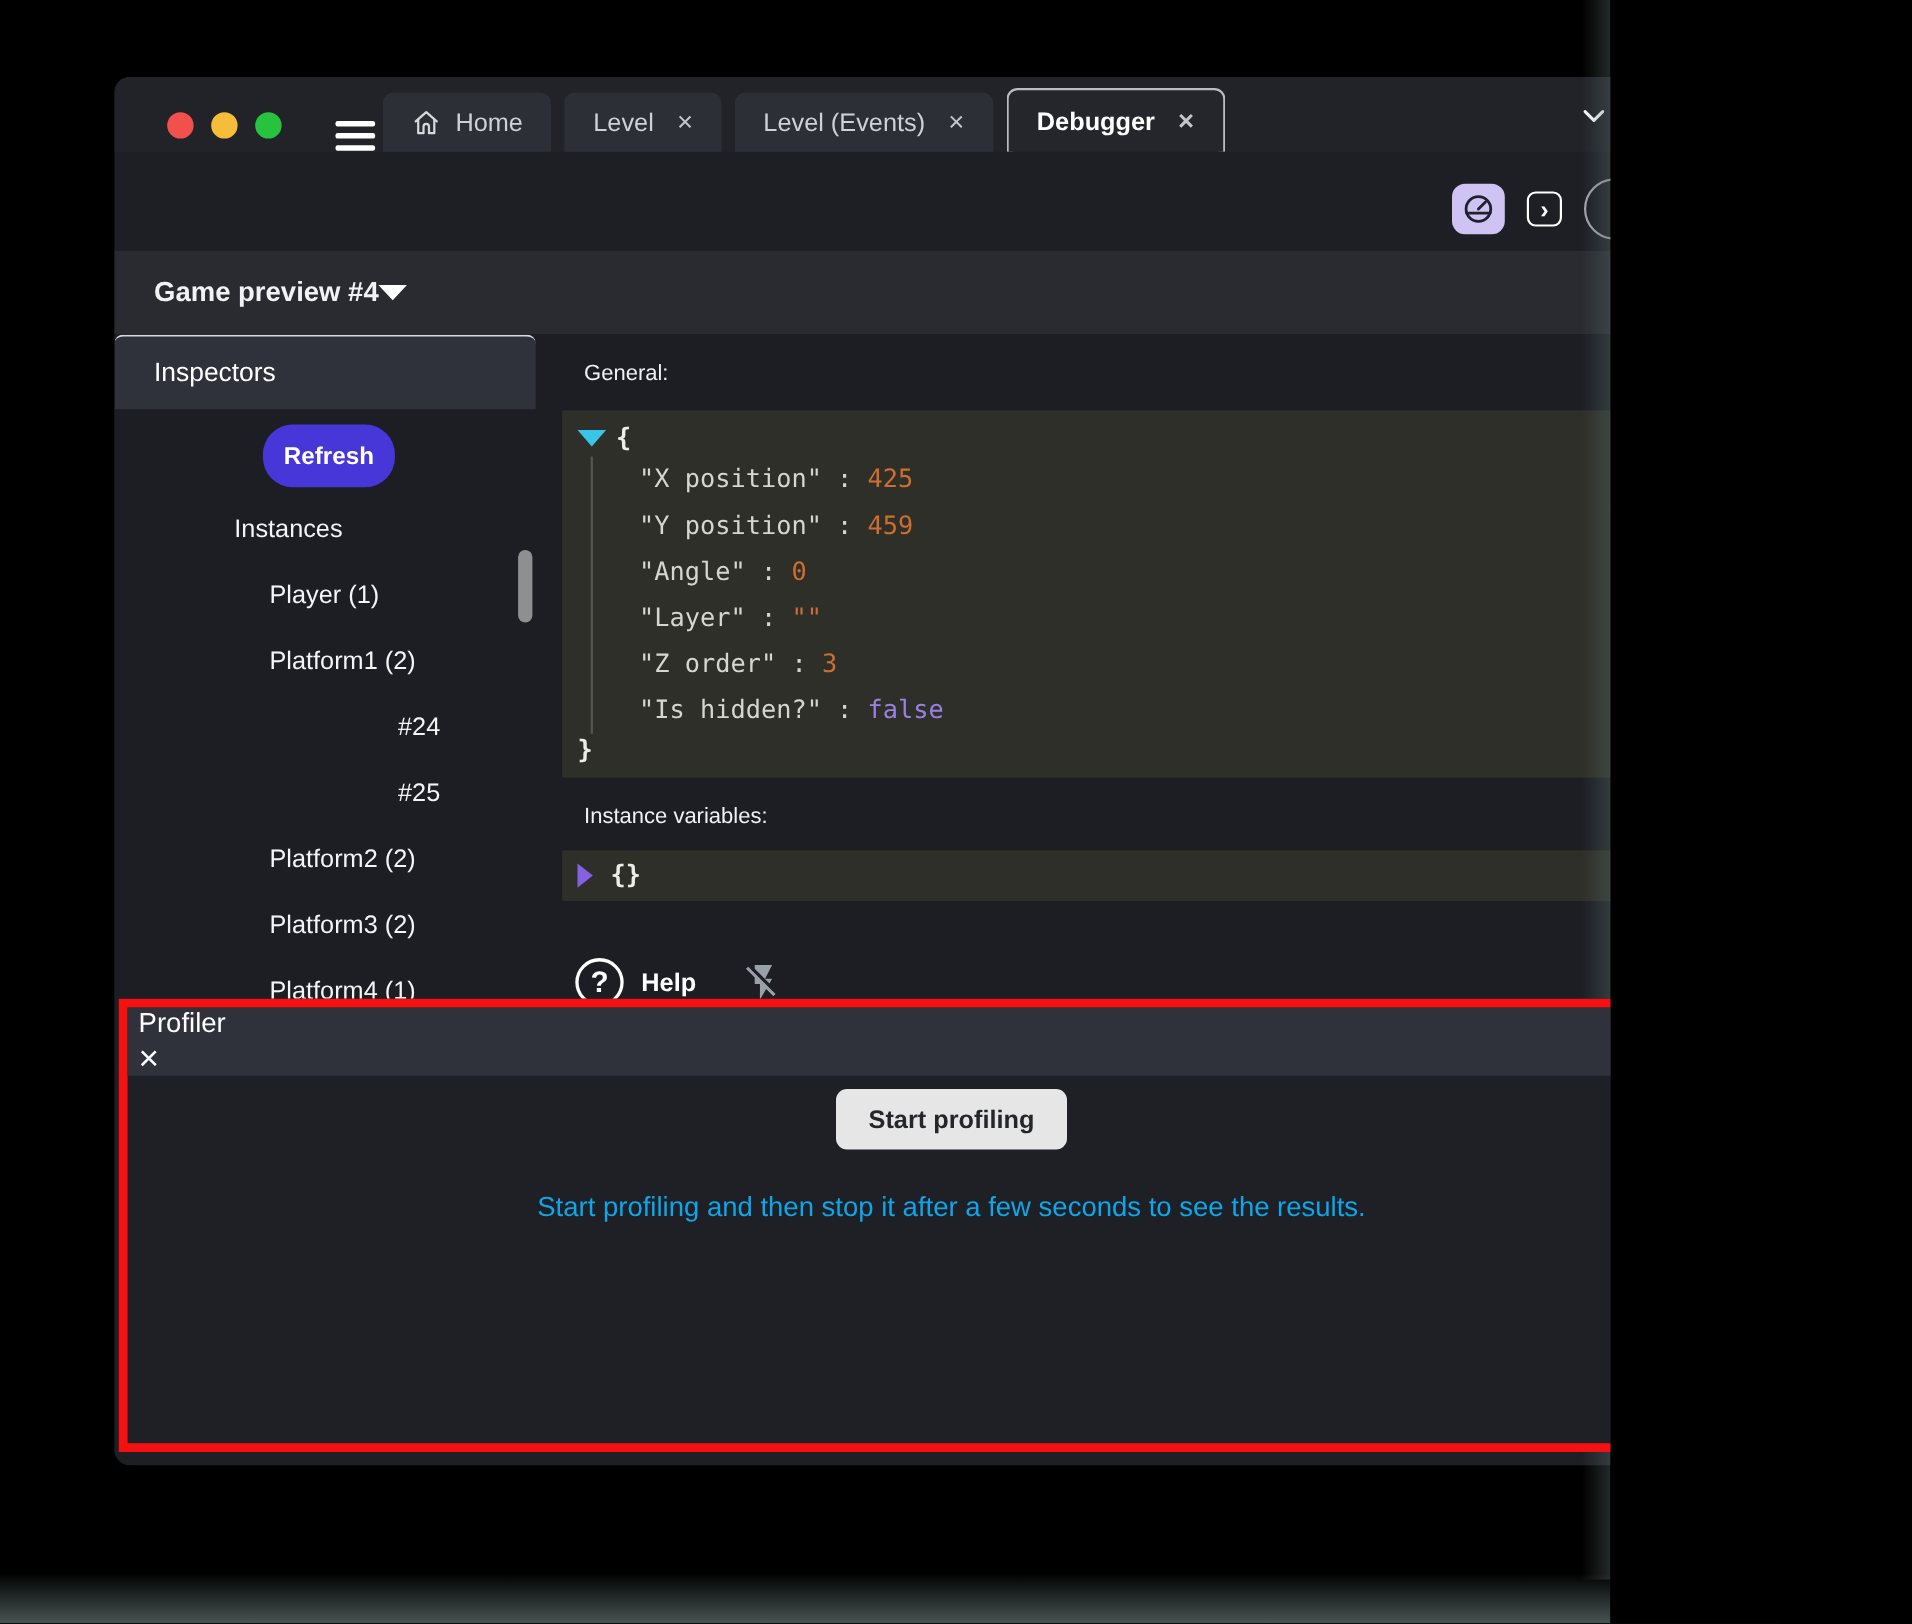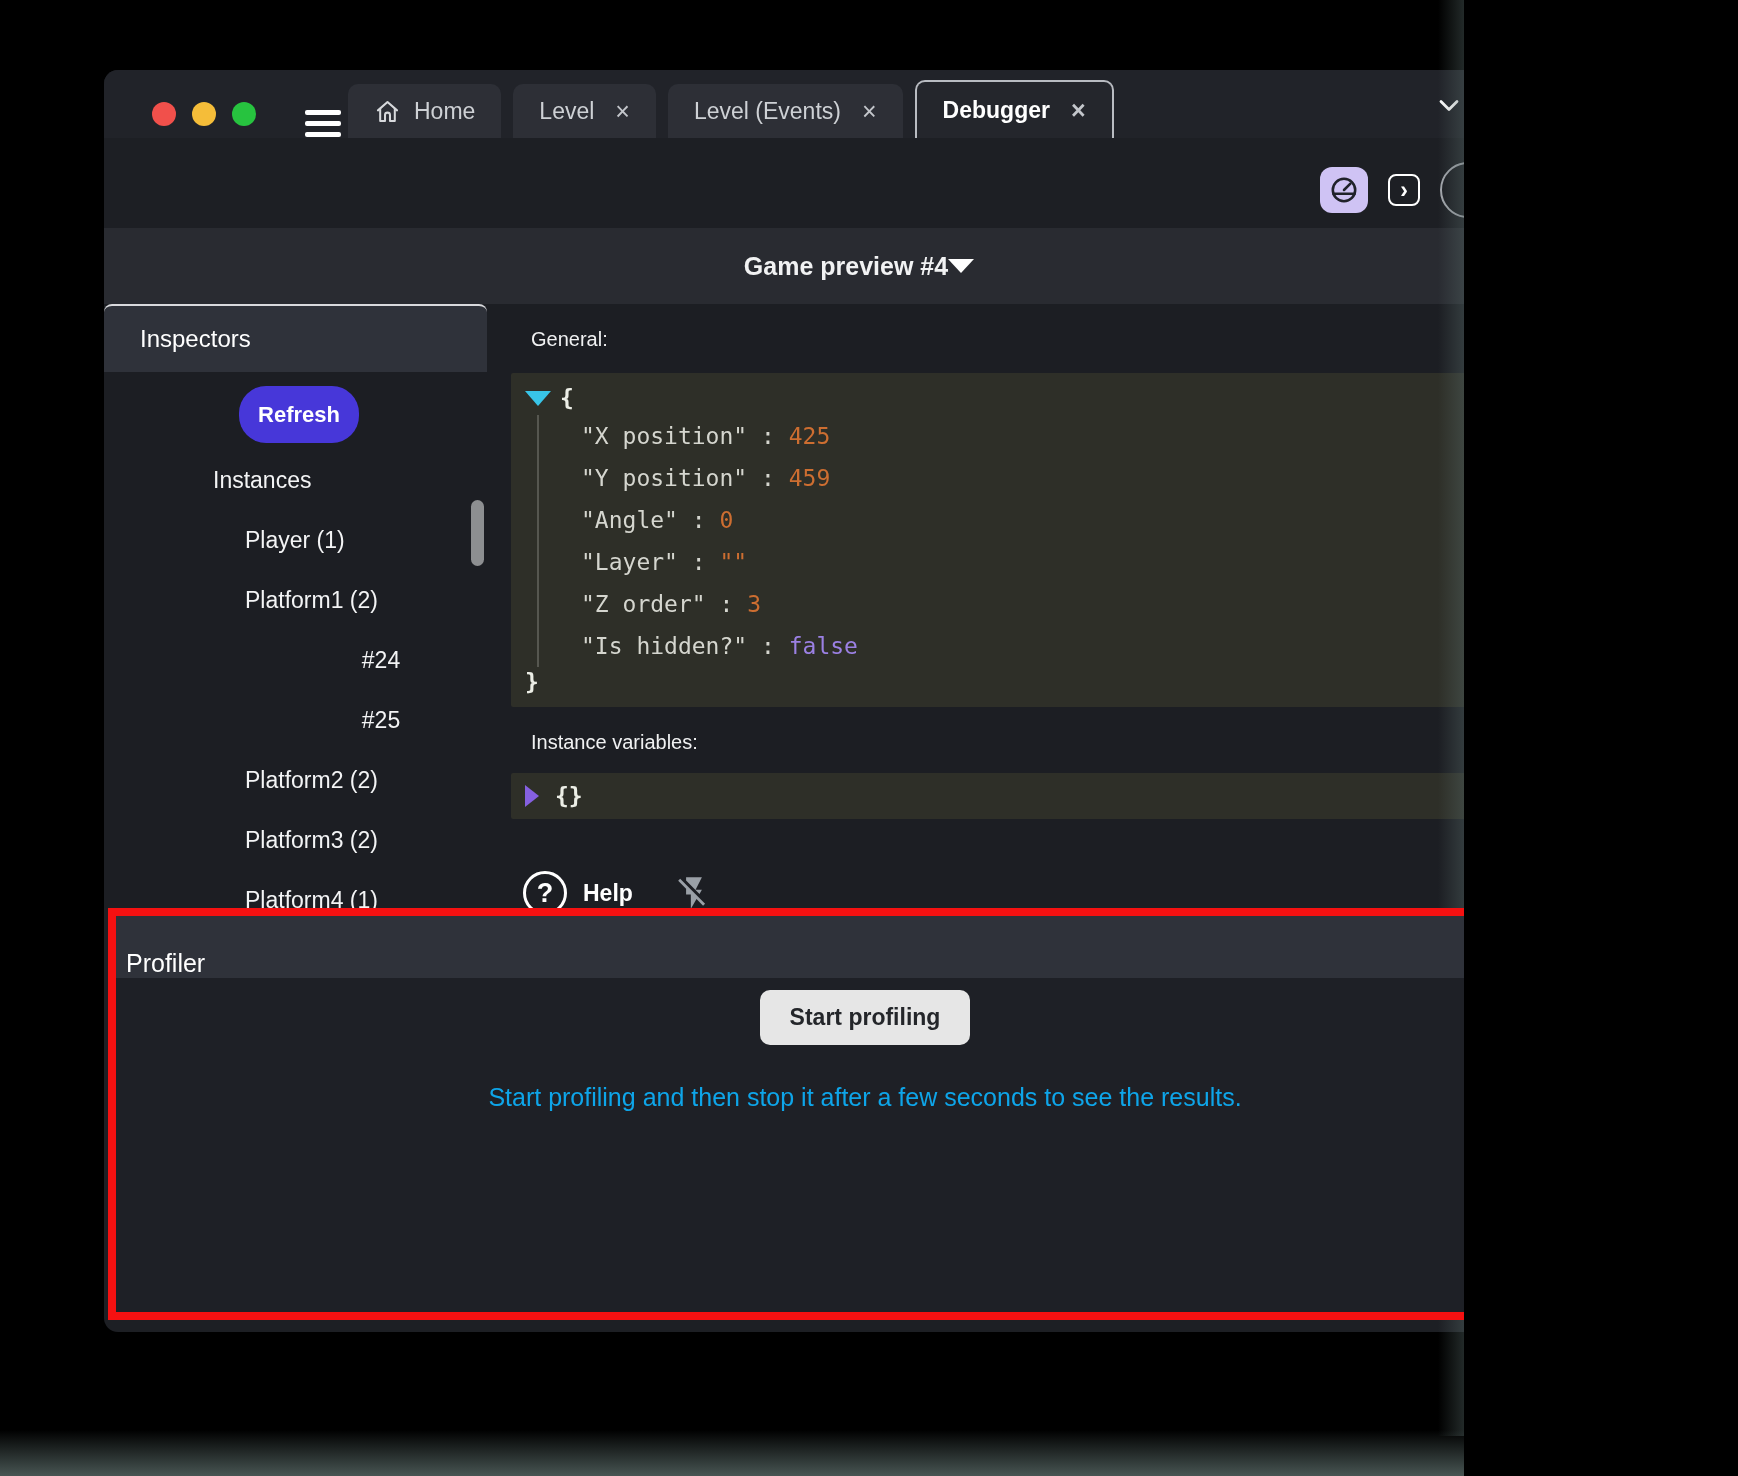--- a/index.html
+++ b/index.html
@@ -43,21 +43,21 @@
   .console-btn{width:32px;height:32px;border-radius:8px;background:transparent;border:2.5px solid #fff;
     color:#fff;font-size:23px;font-weight:bold;line-height:26px;text-align:center;cursor:pointer;padding:0;}
   .pause-btn{height:56px;min-width:168px;border-radius:28px;background:transparent;border:2px solid #a4a7ad;
     display:flex;align-items:center;justify-content:center;gap:18px;color:#fff;cursor:pointer;}
   .pause-bars{display:flex;gap:7px;}
   .pause-bars i{width:4px;height:20px;background:#fff;border-radius:1px;}
   .pause-btn b{font-size:23px;font-family:"Liberation Sans",sans-serif;text-align:center;}
 
   
   .preview-row{position:absolute;top:158px;left:0;right:0;height:76px;background:#292b31;
-    display:flex;align-items:center;justify-content:center;padding:0 20px;cursor:pointer;}
+    display:flex;align-items:center;justify-content:flex-start;padding:0 36px;cursor:pointer;}
   .preview-row .title{color:#f1f2f3;font-size:25px;font-weight:600;}
   .caret-down{width:0;height:0;border-left:13px solid transparent;border-right:13px solid transparent;
     border-top:14px solid #fff;margin-right:14px;}
 
   
   .content{position:absolute;top:234px;left:0;right:0;height:604px;background:#1c1e23;overflow:hidden;}
   .sidebar{position:absolute;left:0;top:0;bottom:0;width:383px;}
   .sidebar-header{height:68px;background:#2f323a;border-top:2px solid #d9dadd;border-radius:8px 8px 0 0;
     display:flex;align-items:center;padding-left:36px;color:#fff;font-size:24px;}
   .refresh-btn{display:block;margin:14px 0 7px 135px;width:120px;height:57px;border:none;border-radius:27px;
@@ -88,22 +88,22 @@
 
   .help-row{display:flex;align-items:center;margin-top:52px;padding-left:12px;gap:16px;}
   .help-circle{width:44px;height:44px;border-radius:50%;border:3.5px solid #fff;color:#fff;
     font-size:27px;font-weight:bold;display:flex;align-items:center;justify-content:center;cursor:pointer;}
   .help-label{color:#fff;font-size:23px;font-weight:bold;}
   .flash-off{margin-left:26px;cursor:pointer;display:flex;}
 
   
   .profiler{position:absolute;left:4px;top:838px;width:1514px;height:412px;border:8px solid #f51111;
     background:#1e2026;z-index:5;}
-  .profiler-header{height:62px;background:#2f323a;display:flex;align-items:flex-end;
-    justify-content:space-between;padding:0 18px 0 10px;}
+  .profiler-header{height:62px;background:#2f323a;display:flex;align-items:flex-start;
+    justify-content:space-between;padding:0 18px 0 10px;flex-direction:column;}
   .profiler-header .p-title{color:#fff;font-size:25px;}
   .p-close{color:#fff;font-size:32px;line-height:1;cursor:pointer;}
   .profiler-body{position:relative;text-align:center;}
   .start-btn{margin-top:12px;height:55px;padding:0 30px;border:none;border-radius:10px;background:#e6e6e6;
     color:#24262a;font-size:23px;font-weight:bold;cursor:pointer;font-family:"Liberation Sans",sans-serif;}
   .hint{margin-top:38px;color:#0ea5e9;font-size:25px;}
 </style>
 </head>
 <body>
 

